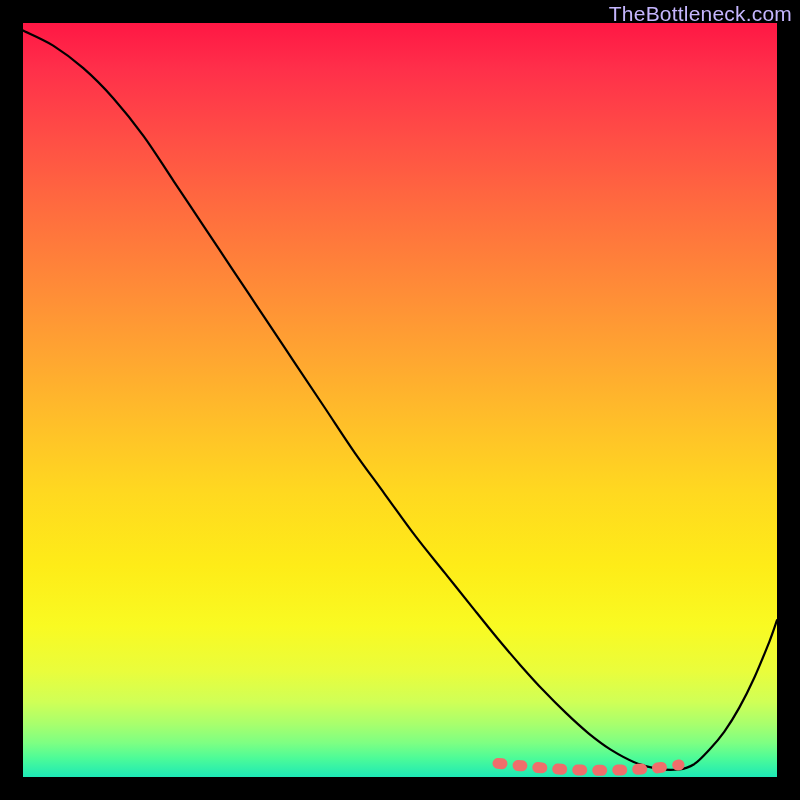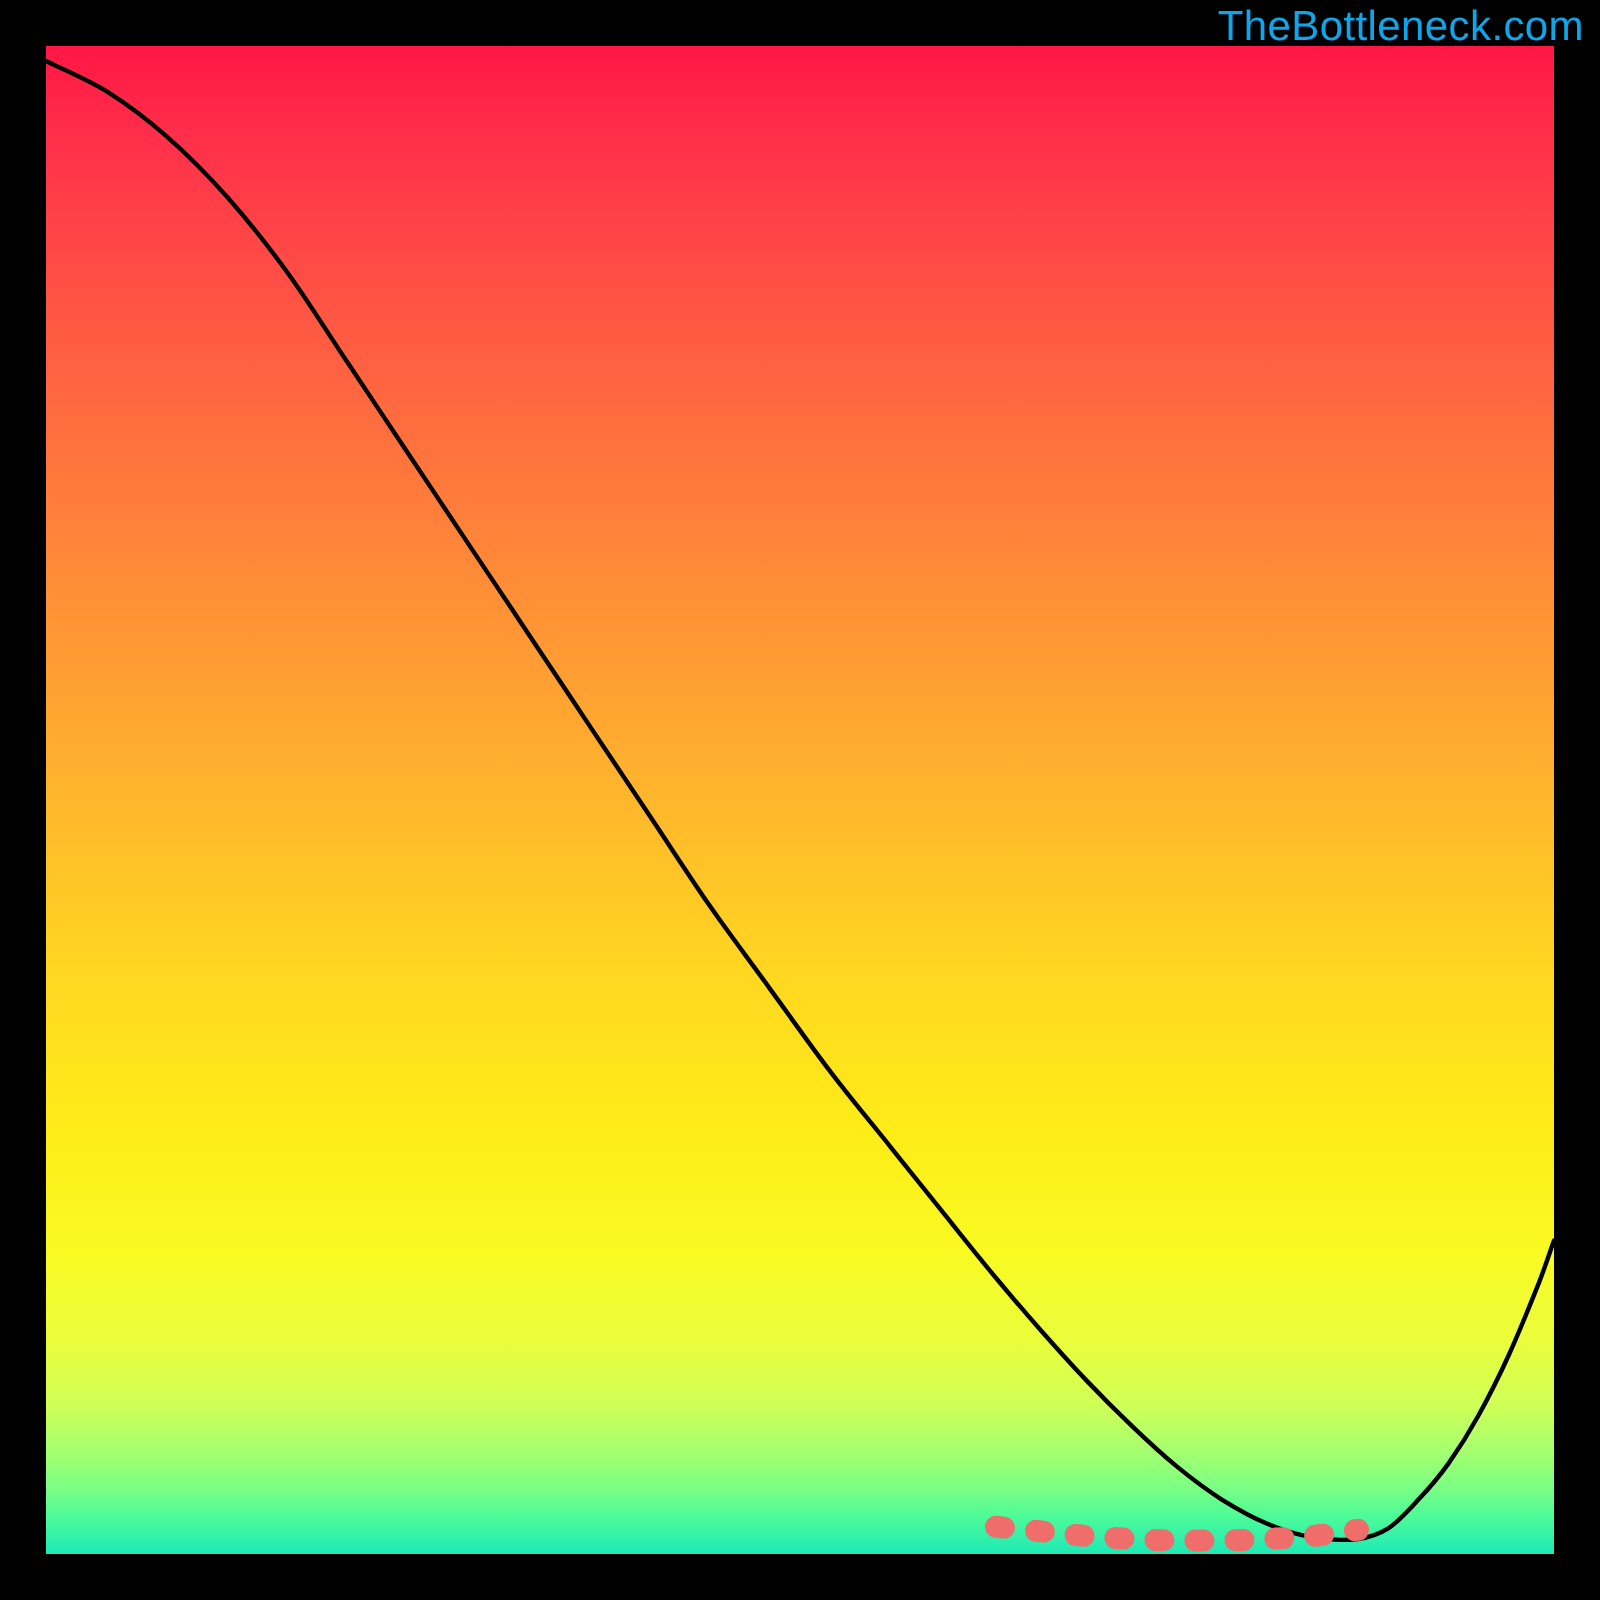--- a/index.html
+++ b/index.html
@@ -13,21 +13,21 @@
   }
   .wrap {
     position: relative;
     width: 800px;
     height: 800px;
   }
   .watermark {
     position: absolute;
     top: 2px;
     right: 8px;
-    color: #0ea5e9;
+    color: #c4b5fd;
     font-size: 21px;
     font-weight: 500;
     letter-spacing: 0.2px;
     z-index: 10;
     text-align: center;
   }
   .plot {
     position: absolute;
     left: 23px;
     top: 23px;

